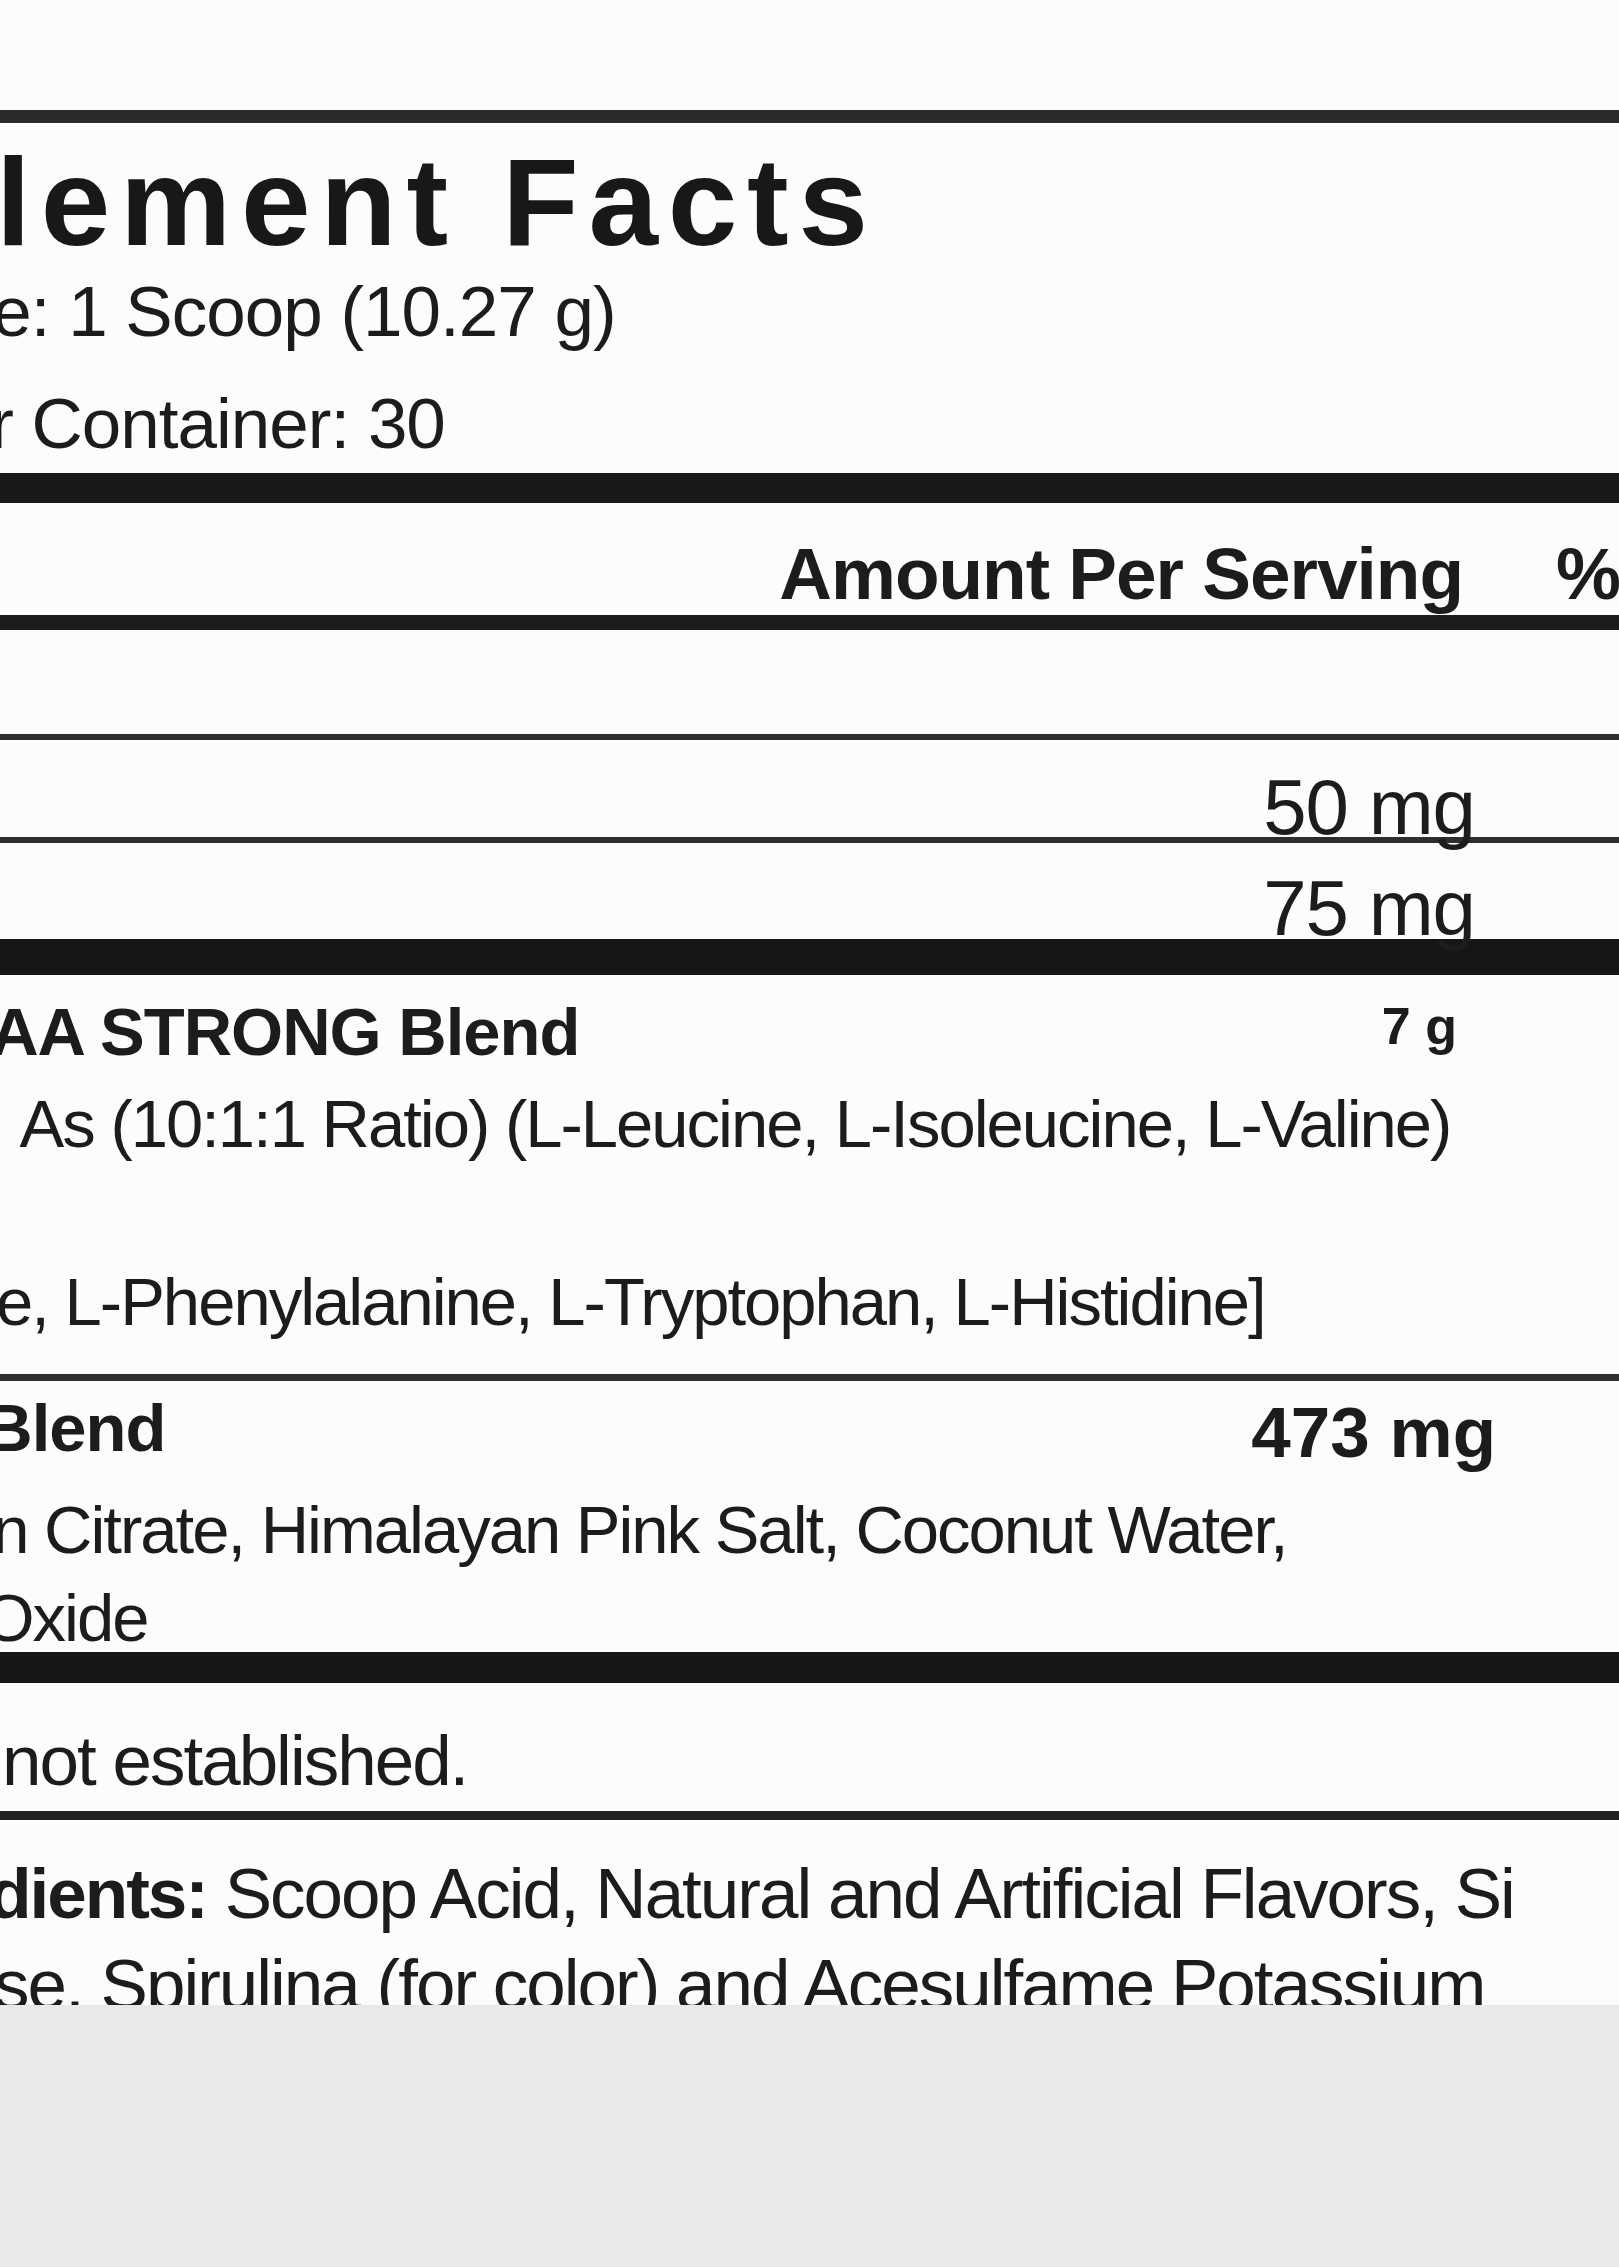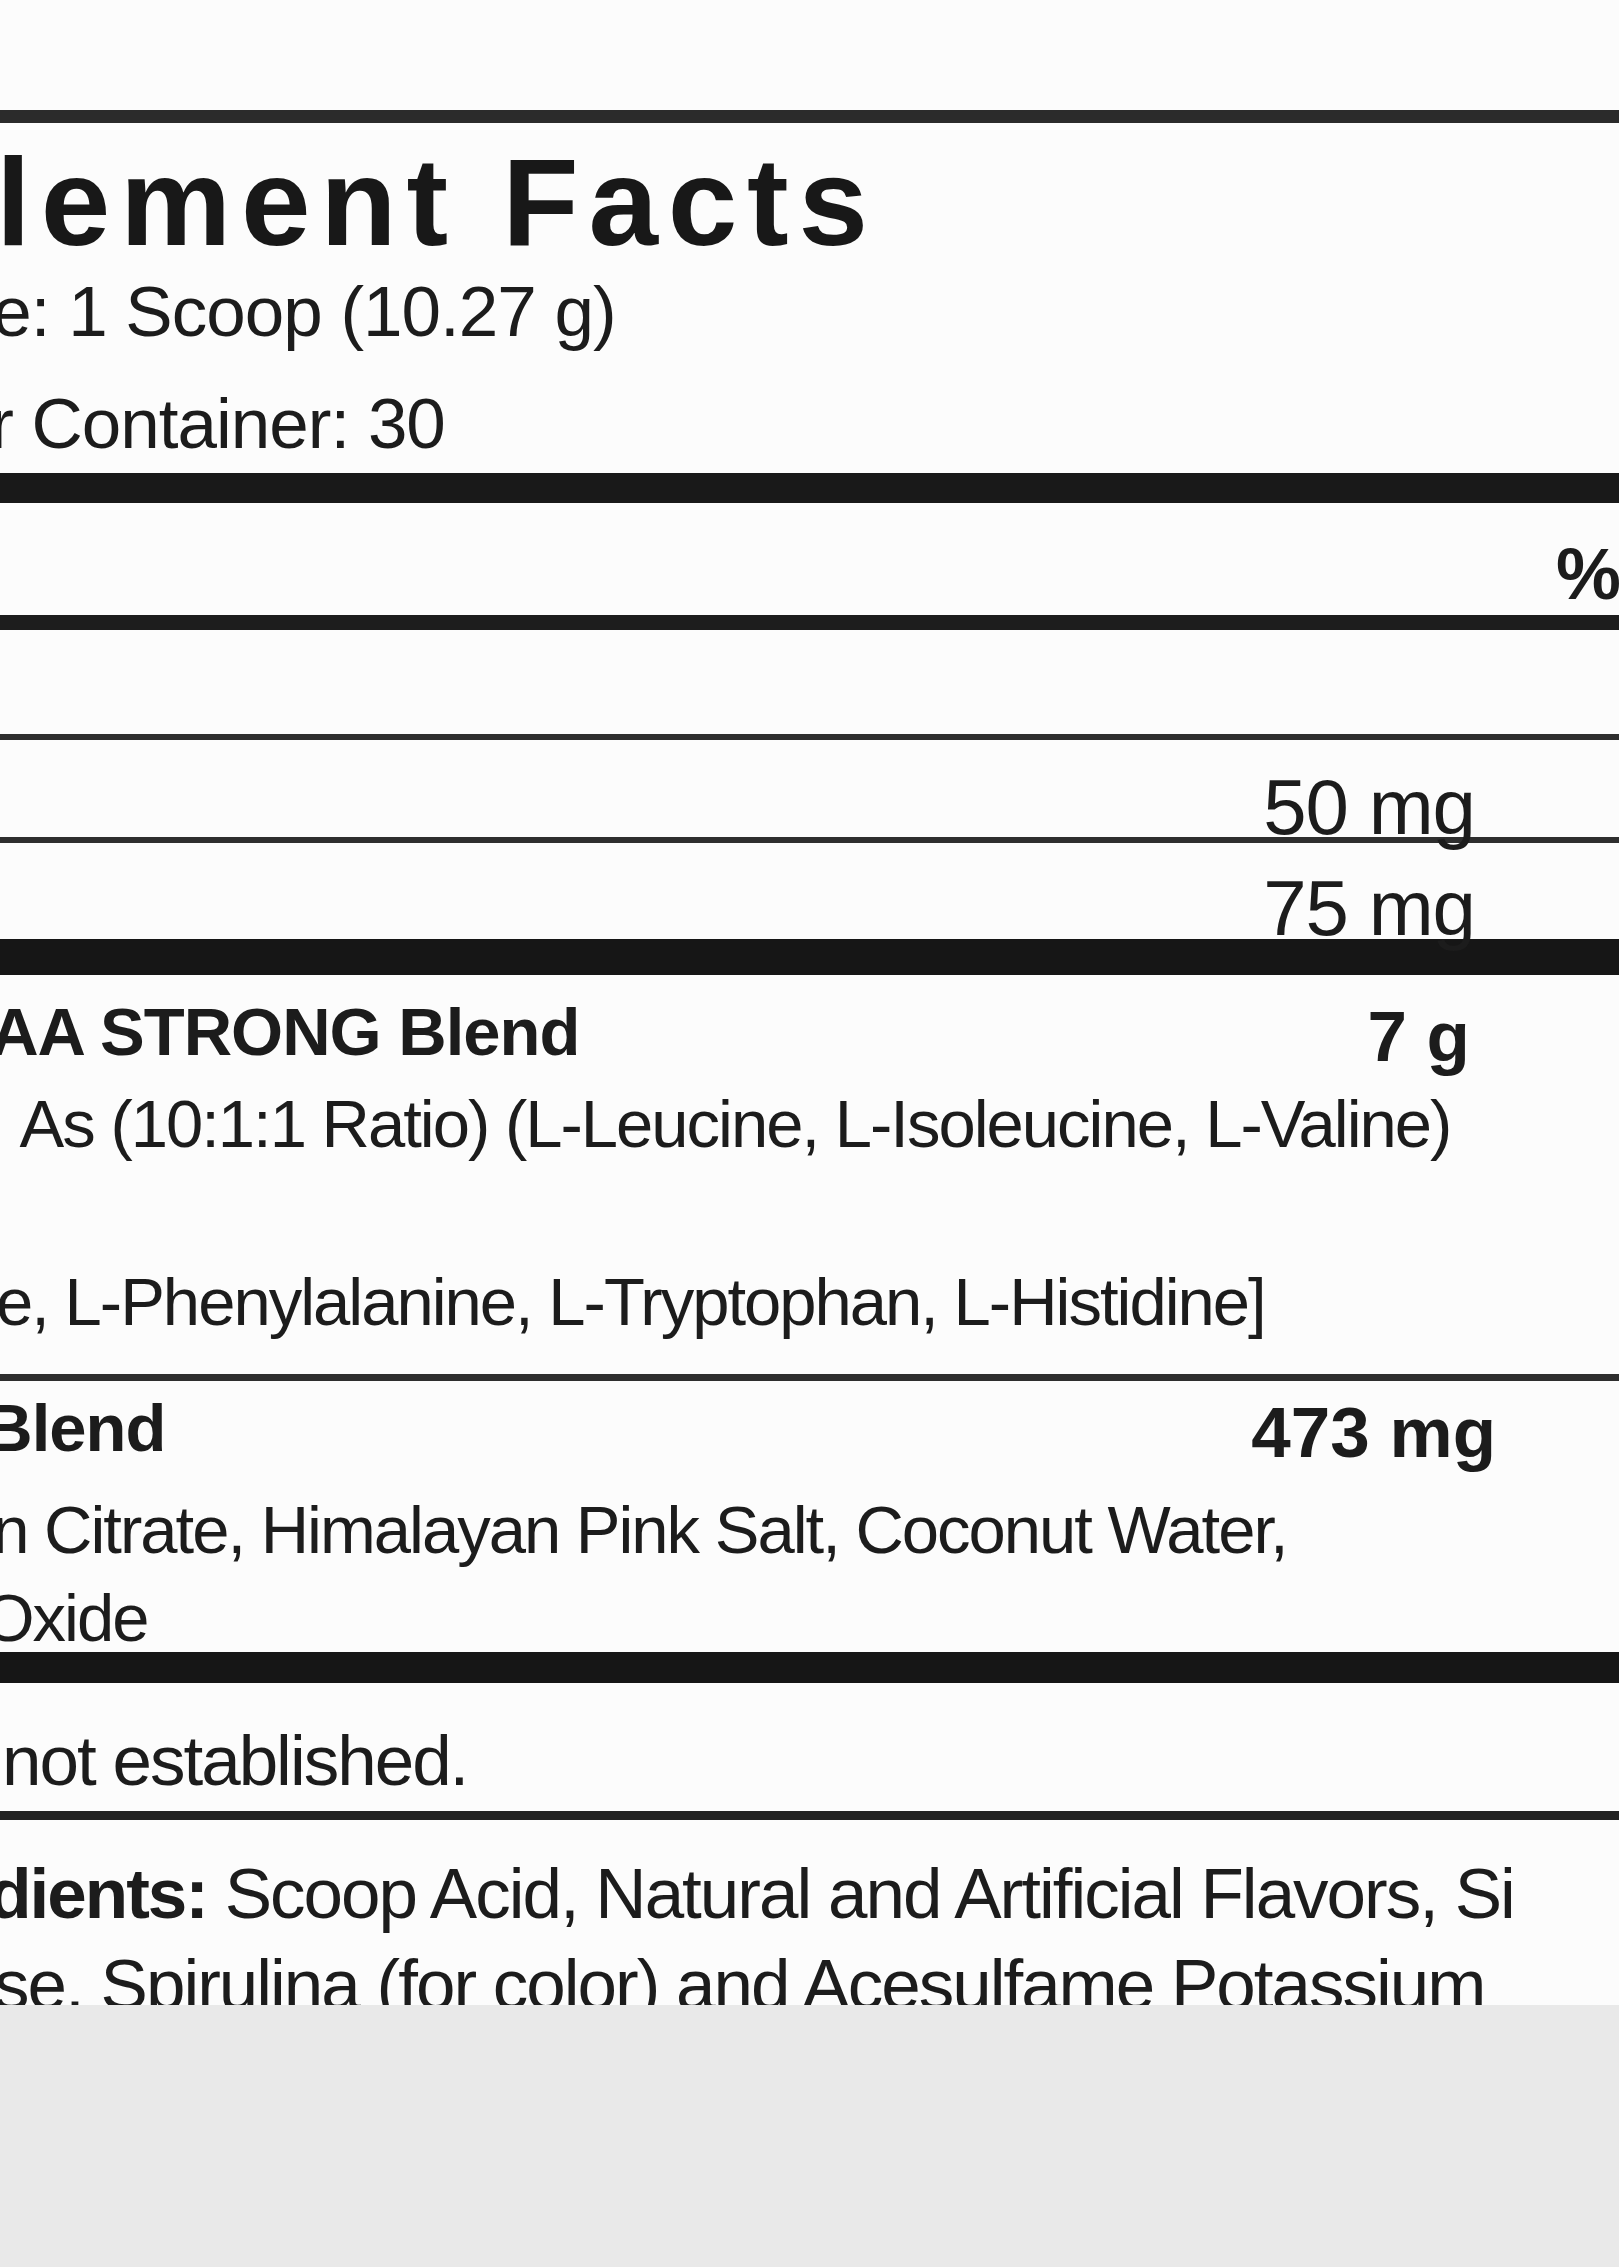--- a/index.html
+++ b/index.html
@@ -43,21 +43,21 @@
     font-size:73px;font-weight:bold;
   }
 
   .amt-cell{position:absolute;right:144px;font-size:78px;letter-spacing:-1px;white-space:nowrap;}
   .amt-1{top:659px;}
   .amt-2{top:762px;text-align:right;}
   .amt-3{top:863px;}
 
   .blend-name{font-weight:bold;font-size:67px;letter-spacing:-1px;}
   .bcaa-name{top:998px;left:-9.8px;}
-  .bcaa-amt{position:absolute;top:996px;right:149px;font-size:71px;font-weight:bold;white-space:nowrap;}
+  .bcaa-amt{position:absolute;top:996px;right:162px;font-size:52px;font-weight:bold;white-space:nowrap;}
   .desc{font-size:67px;letter-spacing:-2px;}
   .bcaa-d1{top:1090px;left:19.6px;}
   .bcaa-d2{top:1179px;left:5.9px;}
   .bcaa-d3{top:1268px;left:-3.9px;}
 
   .elec-name{top:1394px;left:-15.7px;}
   .elec-amt{position:absolute;top:1392px;right:123px;font-size:71px;font-weight:bold;white-space:nowrap;}
   .elec-d1{top:1496px;left:-7.8px;}
   .elec-d2{top:1584px;left:-17.6px;}
 
@@ -80,20 +80,21 @@
   <div class="rule rule-thin-2"></div>
   <div class="rule bar-thick-2"></div>
   <div class="rule rule-thin-3"></div>
   <div class="rule bar-thick-3"></div>
   <div class="rule bar-med-2"></div>
 
   <div class="txt title">lement Facts</div>
   <div class="txt serving-size">e: 1 Scoop (10.27 g)</div>
   <div class="txt servings-per">r Container: 30</div>
 
+  <div class="txt amount-header">Amount Per Serving</div>
   <div class="txt dv-header">%</div>
 
   <div class="amt-cell amt-2">50 mg</div>
   <div class="amt-cell amt-3">75 mg</div>
 
   <div class="txt blend-name bcaa-name">AA STRONG Blend</div>
   <div class="bcaa-amt">7 g</div>
   <div class="txt desc bcaa-d1">As (10:1:1 Ratio) (L-Leucine, L-Isoleucine, L-Valine)</div>
   <div class="txt desc bcaa-d3">e, L-Phenylalanine, L-Tryptophan, L-Histidine]</div>
 

